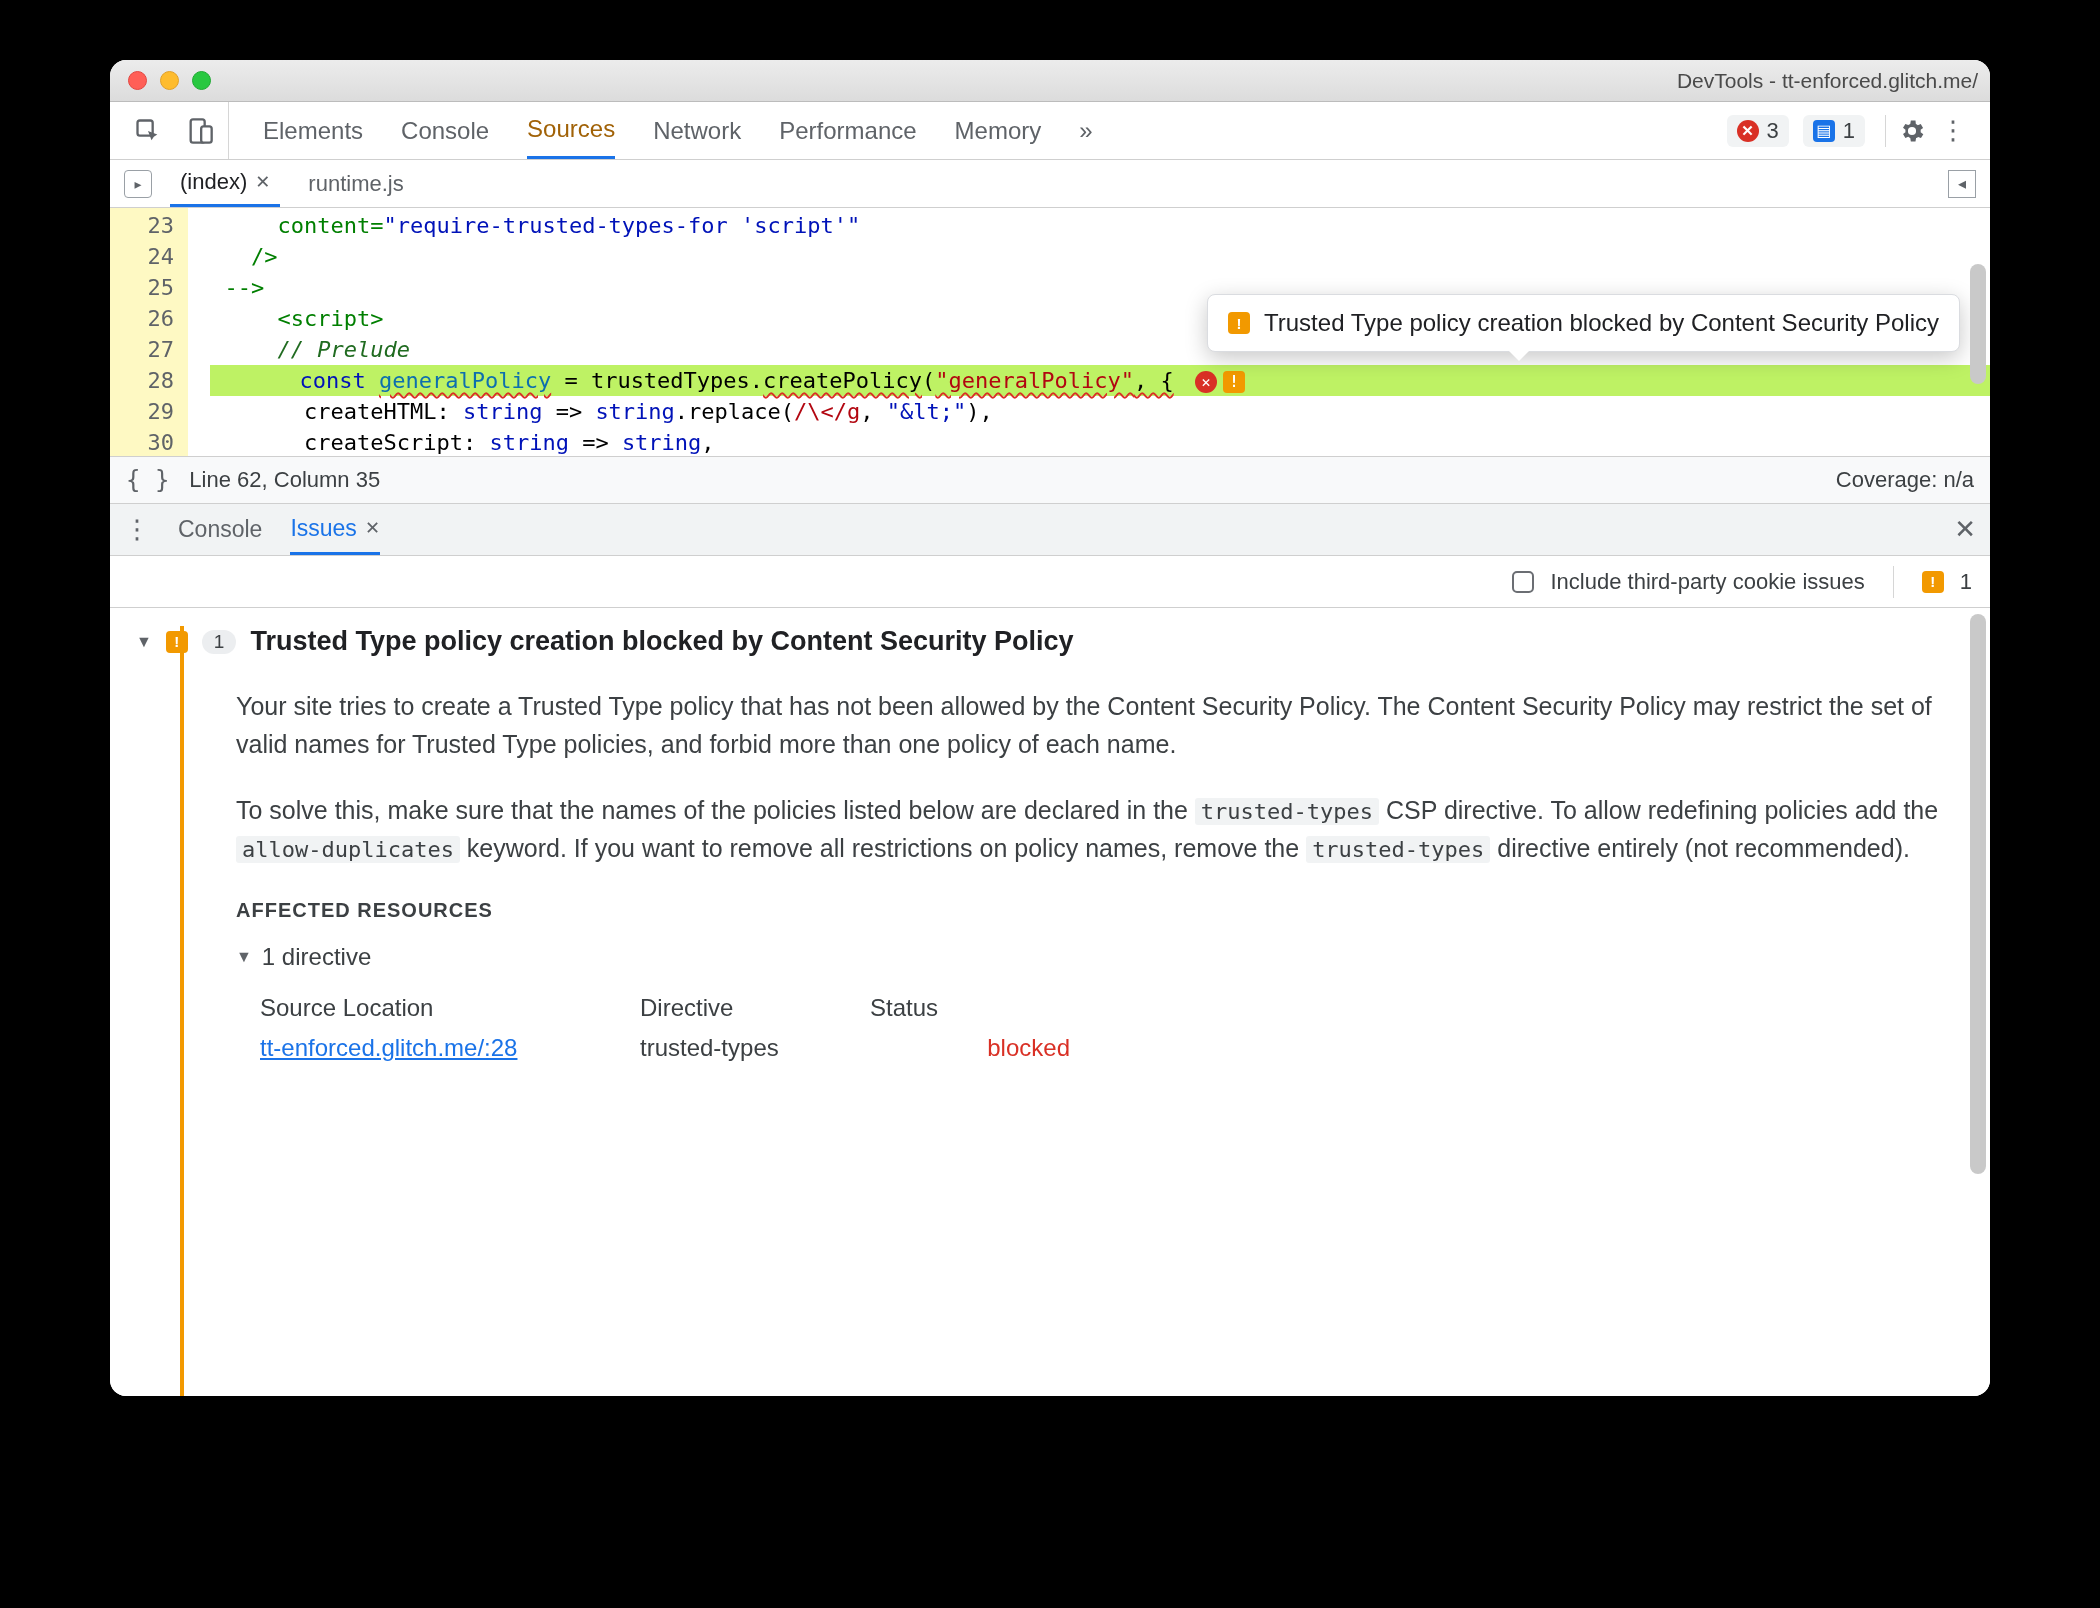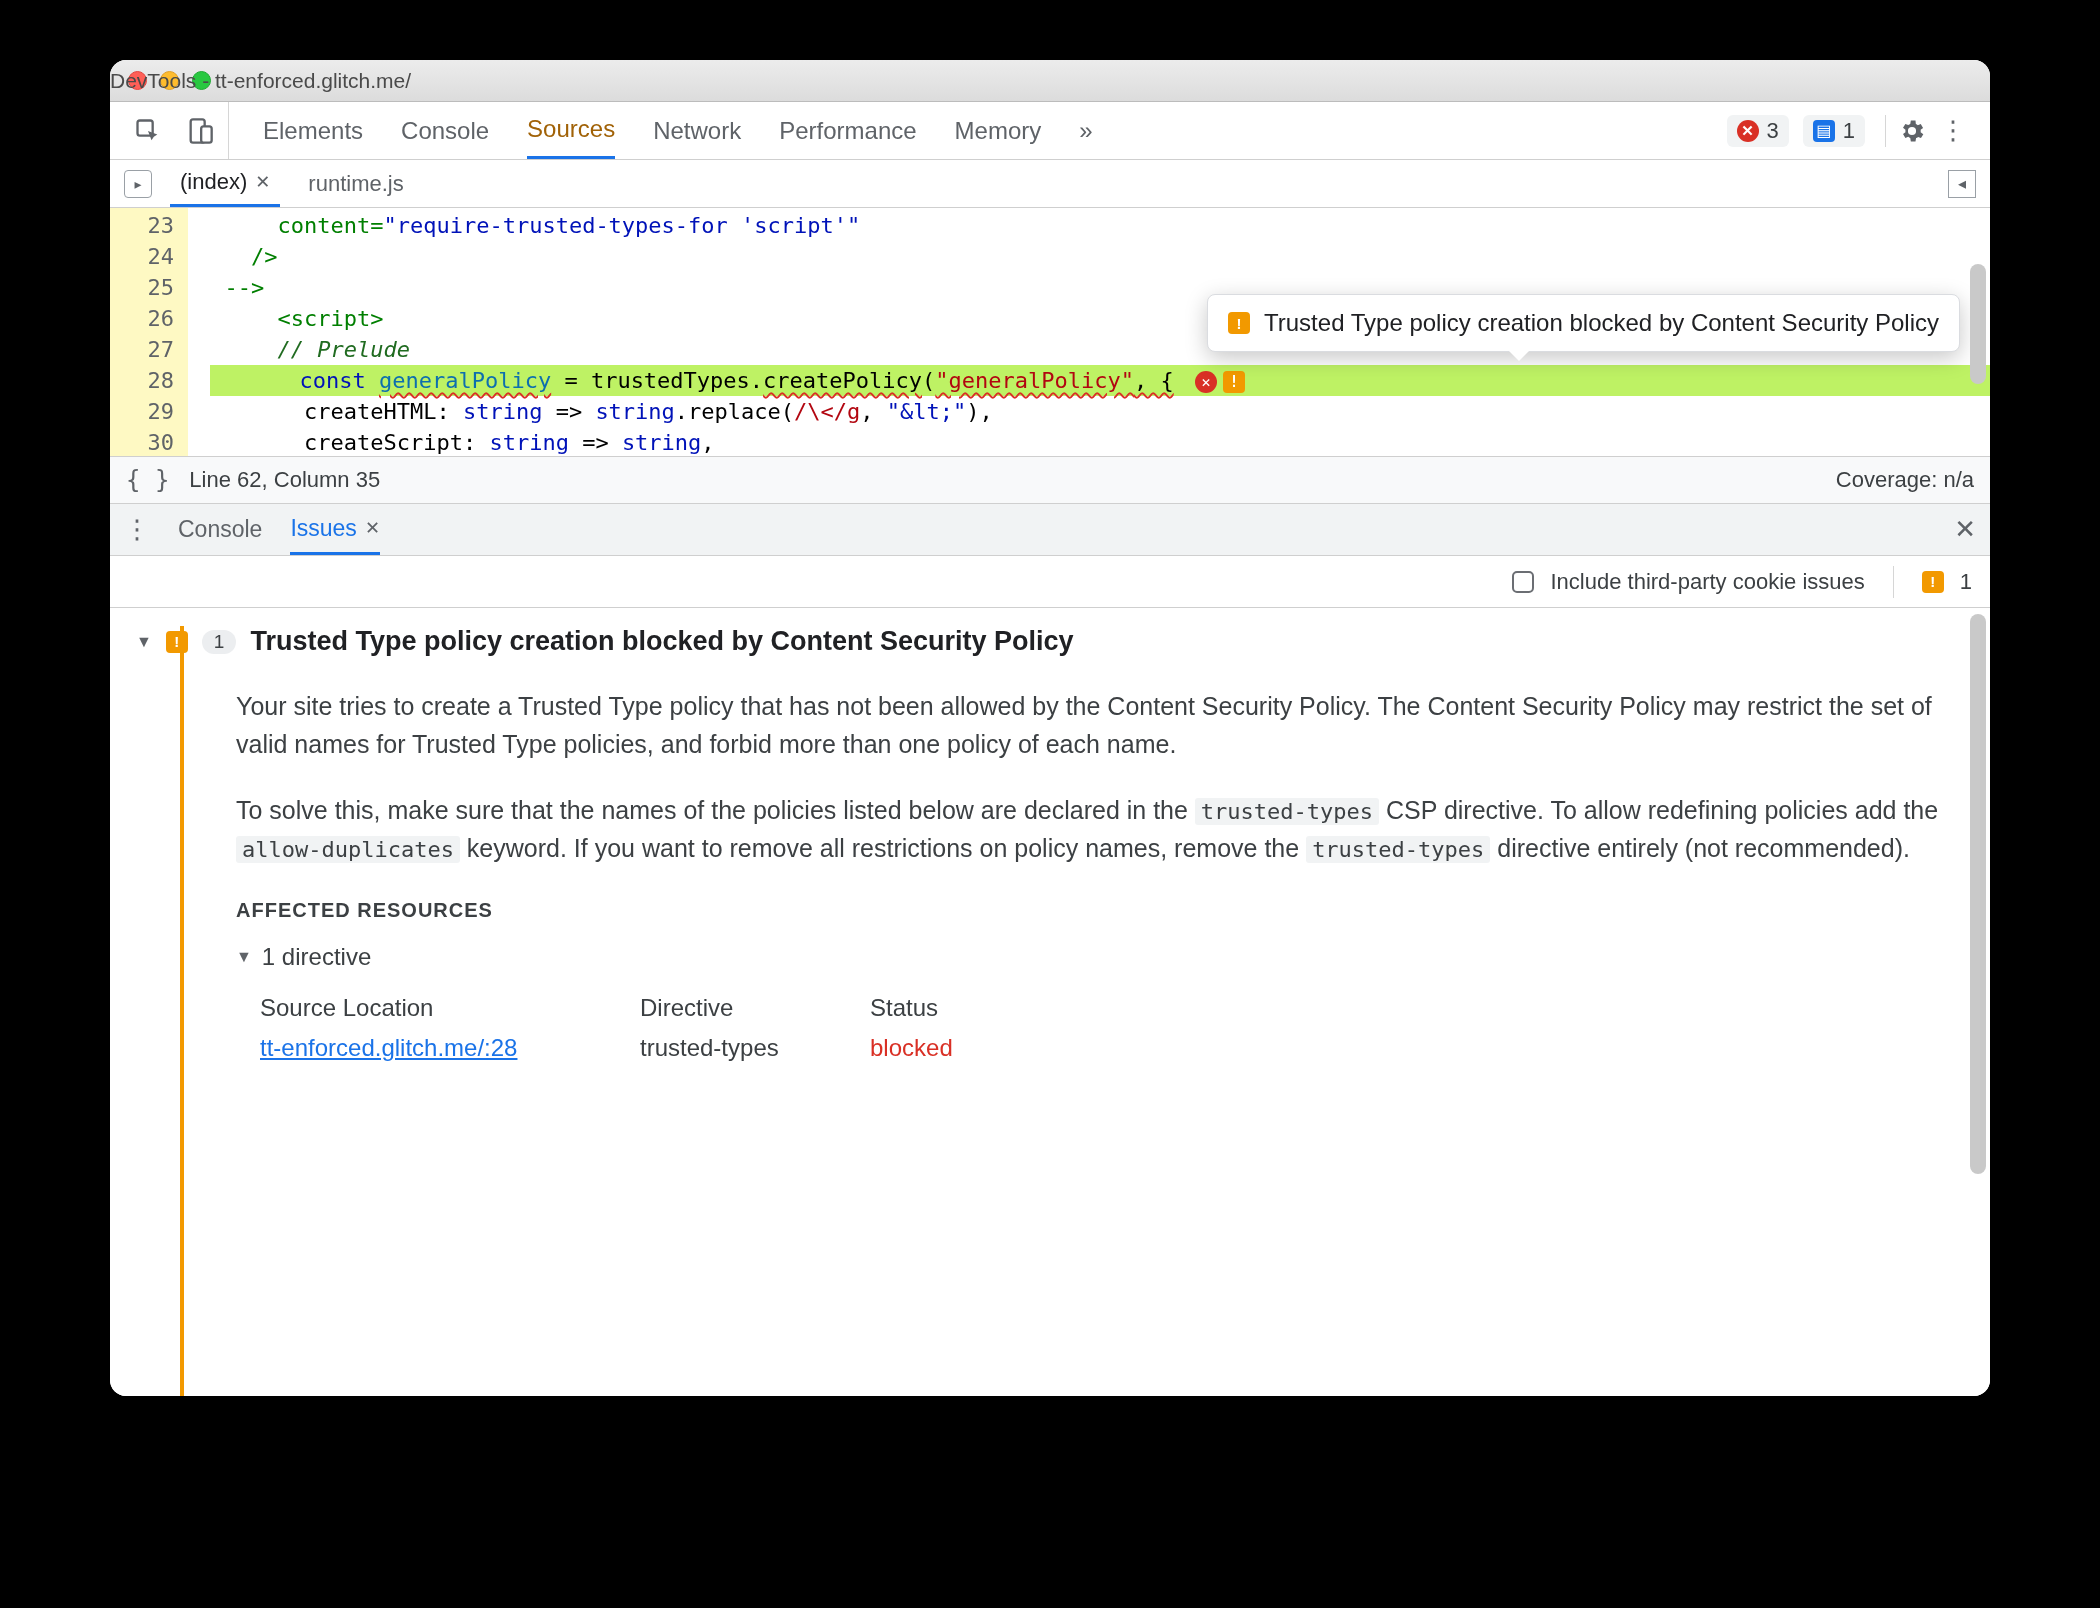--- a/index.html
+++ b/index.html
@@ -5,21 +5,21 @@
   * { box-sizing: border-box; margin: 0; padding: 0; }
   html, body { width: 2100px; height: 1608px; background: #000; font-family: -apple-system, "Helvetica Neue", Arial, sans-serif; }
   .stage { position: absolute; left: 110px; top: 60px; width: 1880px; height: 1336px; border-radius: 16px; overflow: hidden; box-shadow: 0 30px 80px rgba(0,0,0,.55); background: #fff; }
   
   .titlebar { height: 42px; background: linear-gradient(#ececec,#dcdcdc); border-bottom: 1px solid #bcbcbc; display:flex; align-items:center; position:relative; }
   .traffic { display:flex; gap:13px; padding-left:18px; }
   .dot { width:19px; height:19px; border-radius:50%; }
   .dot.red{background:#ff5f57;border:1px solid #e24640;}
   .dot.yellow{background:#febc2e;border:1px solid #e1a028;}
   .dot.green{background:#28c840;border:1px solid #1fa932;}
-  .title { position:absolute; left:0; right:12px; text-align:left; font-size:21px; color:#4a4a4a; }
+  .title { position:absolute; left:0; right:12px; text-align:right; font-size:21px; color:#4a4a4a; }
   
   .toolbar { height: 58px; border-bottom:1px solid #cfcfcf; display:flex; align-items:center; padding:0 10px; }
   .toolbar .lefticons { display:flex; align-items:center; gap:24px; padding:0 14px; border-right:1px solid #d6d6d6; height:100%; }
   .panels { display:flex; align-items:center; gap:38px; padding-left:34px; font-size:24px; color:#5f6368; height:100%; }
   .panels .tab { height:100%; display:flex; align-items:center; cursor:pointer; }
   .panels .tab.active { color:#a16207; border-bottom:3px solid #1a73e8; }
   .spacer { flex:1; }
   .statuschips { display:flex; align-items:center; gap:14px; padding-right:8px; }
   .chip { display:flex; align-items:center; background:#f1f3f4; border-radius:6px; padding:3px 10px; font-size:22px; color:#3c4043; gap:8px;}
   .err-icon{width:22px;height:22px;border-radius:50%;background:#d93025;color:#fff;display:flex;align-items:center;justify-content:center;font-size:15px;font-weight:700;}
@@ -67,21 +67,21 @@
   .issue-title{ font-size:27px; font-weight:700; color:#202124;}
   .lbar{ position:absolute; left:70px; top:18px; bottom:0; width:4px; background:#f29900;}
   .issuecontent{ padding:30px 20px 0 100px; font-size:25px; color:#3c4043; line-height:1.52;}
   .issuecontent p{ margin-bottom:28px;}
   code.inl{ font-family:Menlo,monospace; background:#f1f3f4; padding:1px 6px; border-radius:3px; font-size:22px;}
   .affh{ text-transform:uppercase; letter-spacing:1px; font-size:20px; color:#3c4043; font-weight:600; margin:20px 0 14px;}
   .dirline{ display:flex; align-items:center; gap:10px; font-size:24px; margin-bottom:14px;}
   .restable{ display:grid; grid-template-columns: 380px 230px 200px; font-size:24px; padding-left:24px; row-gap:4px;}
   .restable .th{ color:#3c4043;}
   .restable .link{ color:#1a73e8; text-decoration:underline;}
-  .restable .blocked{ color:#d93025;}
+  .restable .blocked{ color:#d93025;text-align:right;}
   .scrollthumb2{ position:absolute; right:4px; top:6px; width:16px; height:560px; background:#c9c9c9; border-radius:8px;}
   svg{display:block;}
 </style>
 </head>
 <body>
 
 <div class="stage">
 
   <div class="titlebar">
     <div class="traffic">

